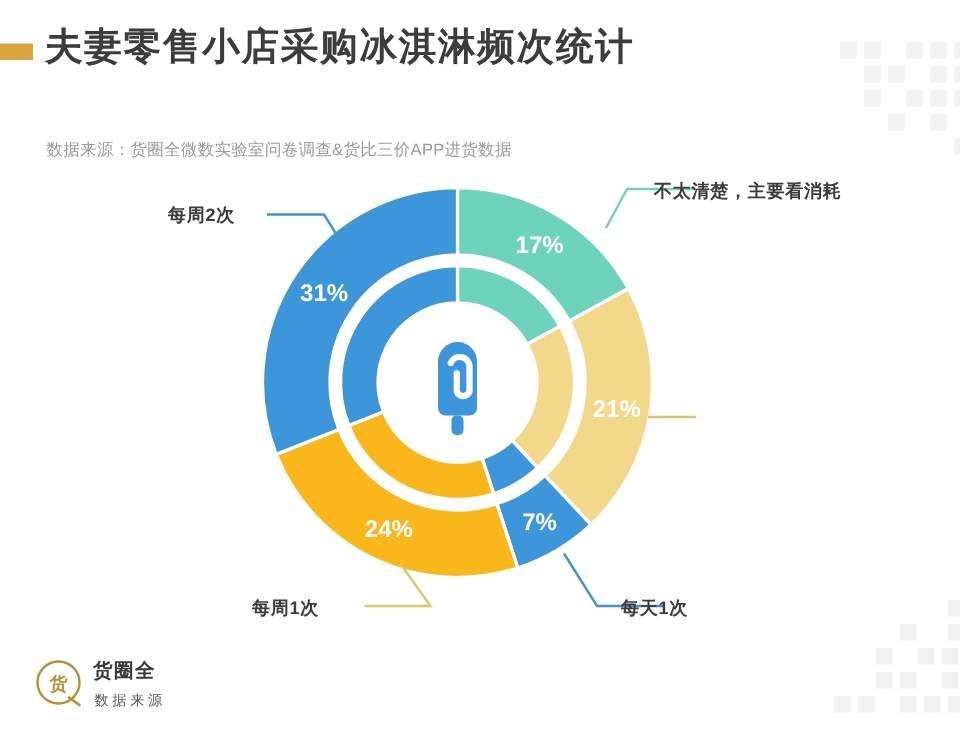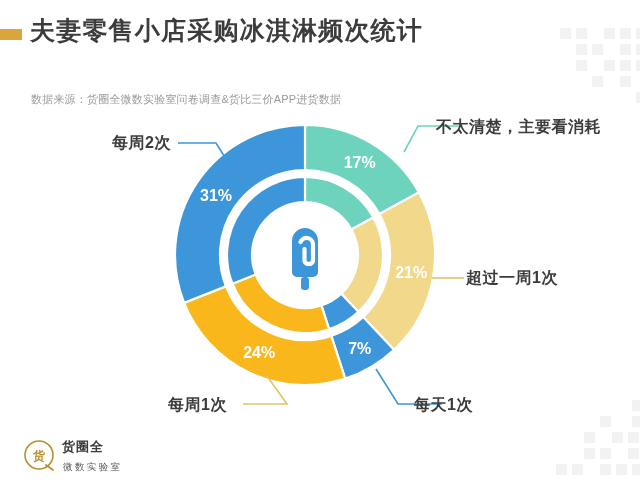--- a/index.html
+++ b/index.html
@@ -82,21 +82,21 @@
   }
   #donut-svg {
     position: absolute;
     left: 0;
     top: 0;
   }
 
   
   .callout {
     position: absolute;
-    font-size: 16px;
+    font-size: 12px;
     font-weight: bold;
     color: #3c3c3c;
     letter-spacing: 0.5px;
     line-height: 18px;
     white-space: pre-line;
   }
   #callout-unclear { left: 436px; top: 118px; }
   #callout-over-week { left: 466px; top: 269px; }
   #callout-daily { left: 414px; top: 396px; }
   #callout-weekly1 { left: 168px; top: 396px; text-align: center; }
@@ -225,28 +225,27 @@
 
   <svg width="640" height="498" style="position:absolute;left:0;top:0;pointer-events:none;">
     <polyline points="404,152 418,126 462,126" fill="none" stroke="#6ed3bd" stroke-width="1.6"></polyline>
     <polyline points="432,278 464,278" fill="none" stroke="#e0c469" stroke-width="1.6"></polyline>
     <polyline points="376,369 398,404 442,404" fill="none" stroke="#3d96d9" stroke-width="1.6"></polyline>
     <polyline points="267,376 287,404 243,404" fill="none" stroke="#e0c469" stroke-width="1.6"></polyline>
     <polyline points="231,167 216,143 178,143" fill="none" stroke="#3d96d9" stroke-width="1.6"></polyline>
   </svg>
 
   <div class="callout" id="callout-unclear">不太清楚，主要看消耗</div>
-  <div class="callout" id="callout-over-week">超过一周1次</div>
   <div class="callout" id="callout-daily">每天1次</div>
   <div class="callout" id="callout-weekly1">每周1次</div>
   <div class="callout" id="callout-weekly2">每周2次</div>
 
   <div id="logo">
     <svg id="logo-mark" width="34" height="34" viewBox="0 0 34 34">
       <circle cx="17" cy="16" r="14" fill="none" stroke="#b8902f" stroke-width="1.6"></circle>
       <path d="M 24 26 L 31 31" stroke="#b8902f" stroke-width="1.8" stroke-linecap="round" fill="none"></path>
       <text x="17" y="21" text-anchor="middle" font-size="12" font-weight="bold" fill="#b8902f" font-family="'Liberation Sans', sans-serif">货</text>
     </svg>
     <div id="logo-name">货圈全</div>
-    <div id="logo-sub">微数实验室</div>
+    <div id="logo-sub">数据来源</div>
   </div>
 
 </div>
 
 </body></html>

